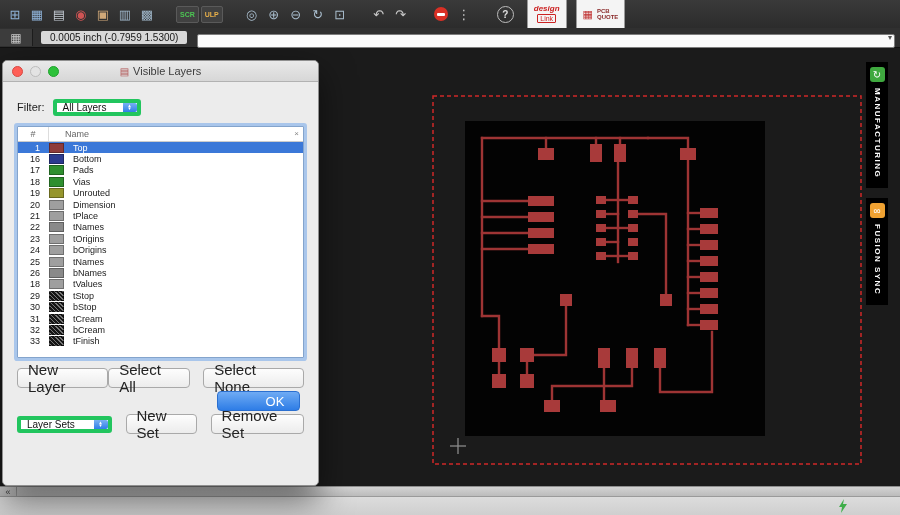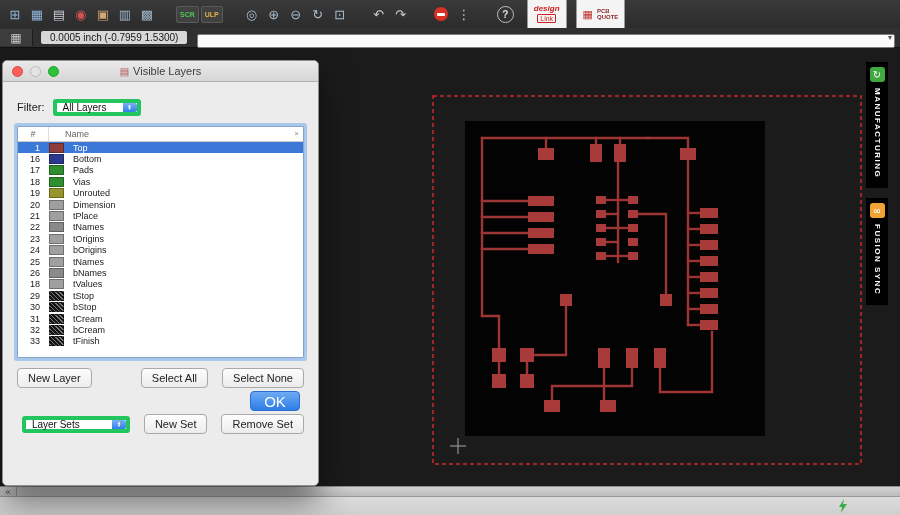--- a/index.html
+++ b/index.html
@@ -85,29 +85,29 @@
   .hcol1{width:30px;text-align:center;border-right:1px solid #ddd;height:100%;line-height:14px;}
   .hcol2{padding-left:16px;}
   .hclose{position:absolute;right:4px;top:0;line-height:14px;color:#888;font-size:8px;}
   .lrow{height:11.4px;display:flex;align-items:center;padding-left:4px;font-size:9px;color:#1a1a1a;}
   .lnum{width:18px;text-align:right;margin-right:9px;}
   .lsw{width:13px;height:8px;margin-right:9px;border:1px solid rgba(0,0,0,.3);flex:none;}
   .lsw.hatch{background:repeating-linear-gradient(45deg,#777 0,#777 1px,#141414 1px,#141414 3px);}
   .lrow.sel{background:#3b78d8;color:#fff;}
 
   .pbtn{background:linear-gradient(#fdfdfd,#ececec);border:1px solid #a9a9a9;border-radius:4px;
-        height:18px;padding:0 10px;font-size:11px;color:#222;display:inline-flex;align-items:center;
+        height:18px;padding:0 10px;font-size:15px;color:#222;display:inline-flex;align-items:center;
         font-family:"Liberation Sans",sans-serif;}
   .btnrow{display:flex;align-items:center;margin-top:10px;}
   .btnrow .spacer{flex:1;}
   .btnrow .gap{width:14px;}
   .setsrow{display:flex;align-items:center;gap:14px;margin-top:26px;justify-content:flex-end;}
   .okrow{position:absolute;right:18px;bottom:12px;}
   .okbtn{background:linear-gradient(#6fabf4,#2e7de6);border:1px solid #2a6fd0;border-radius:4px;
-         width:48px;height:18px;color:#fff;font-size:15px;display:flex;align-items:center;justify-content:center;}
+         width:48px;height:18px;color:#fff;font-size:13px;display:flex;align-items:center;justify-content:center;padding-left:33px;}
 
   
   .hscroll{position:absolute;left:0;right:0;bottom:18px;height:10px;z-index:15;
            background:linear-gradient(#d3d3d3,#b9b9b9);border-top:1px solid #8f8f8f;display:flex;align-items:center;}
   .hs-corner{width:16px;height:100%;border-right:1px solid #9a9a9a;color:#444;font-size:9px;
              display:flex;align-items:center;justify-content:center;line-height:10px;}
   .statusbar{position:absolute;left:0;right:0;bottom:0;height:18px;z-index:15;
              background:linear-gradient(#dcdcdc,#cfcfcf);border-top:1px solid #9a9a9a;}
   .bolt{position:absolute;right:52px;top:2px;}
 </style>

